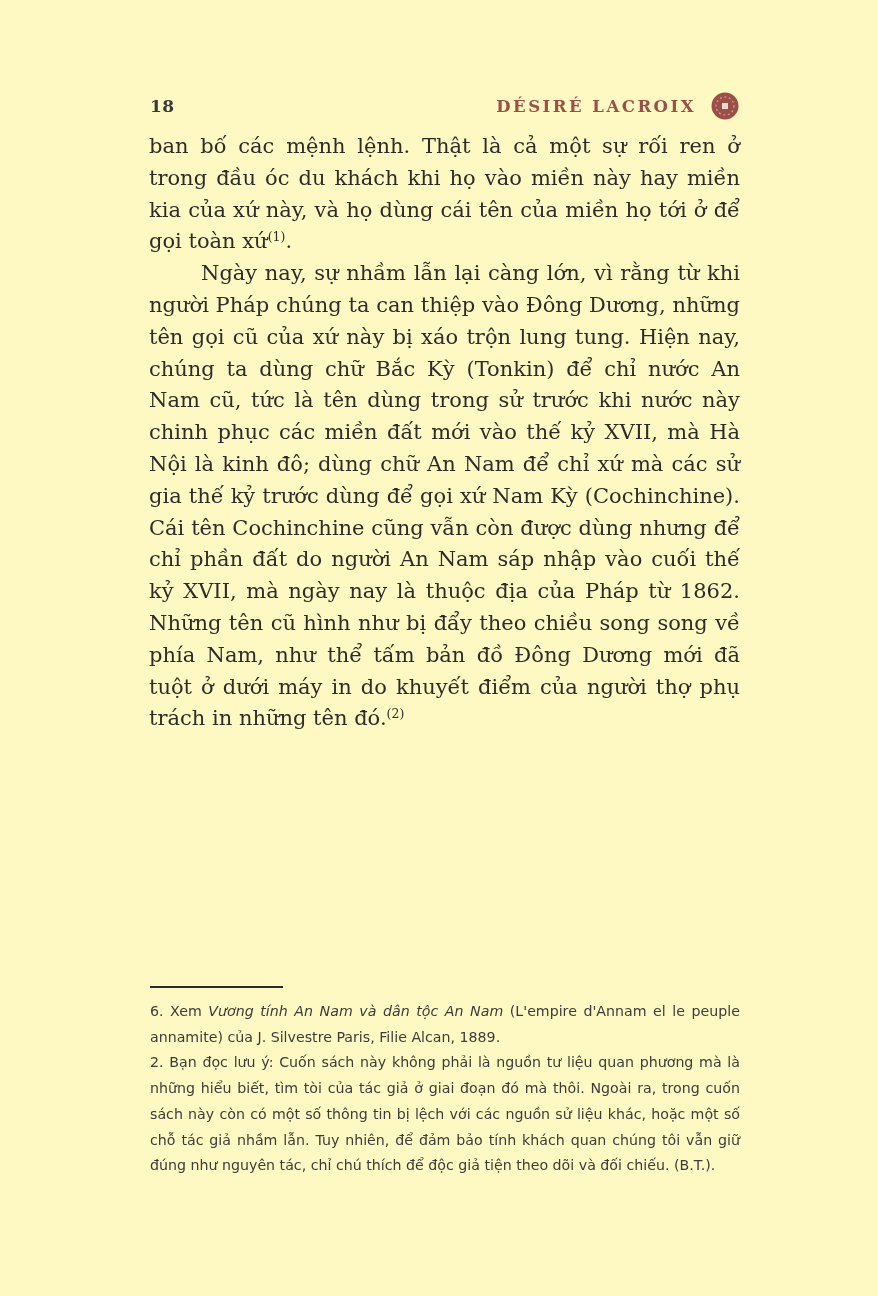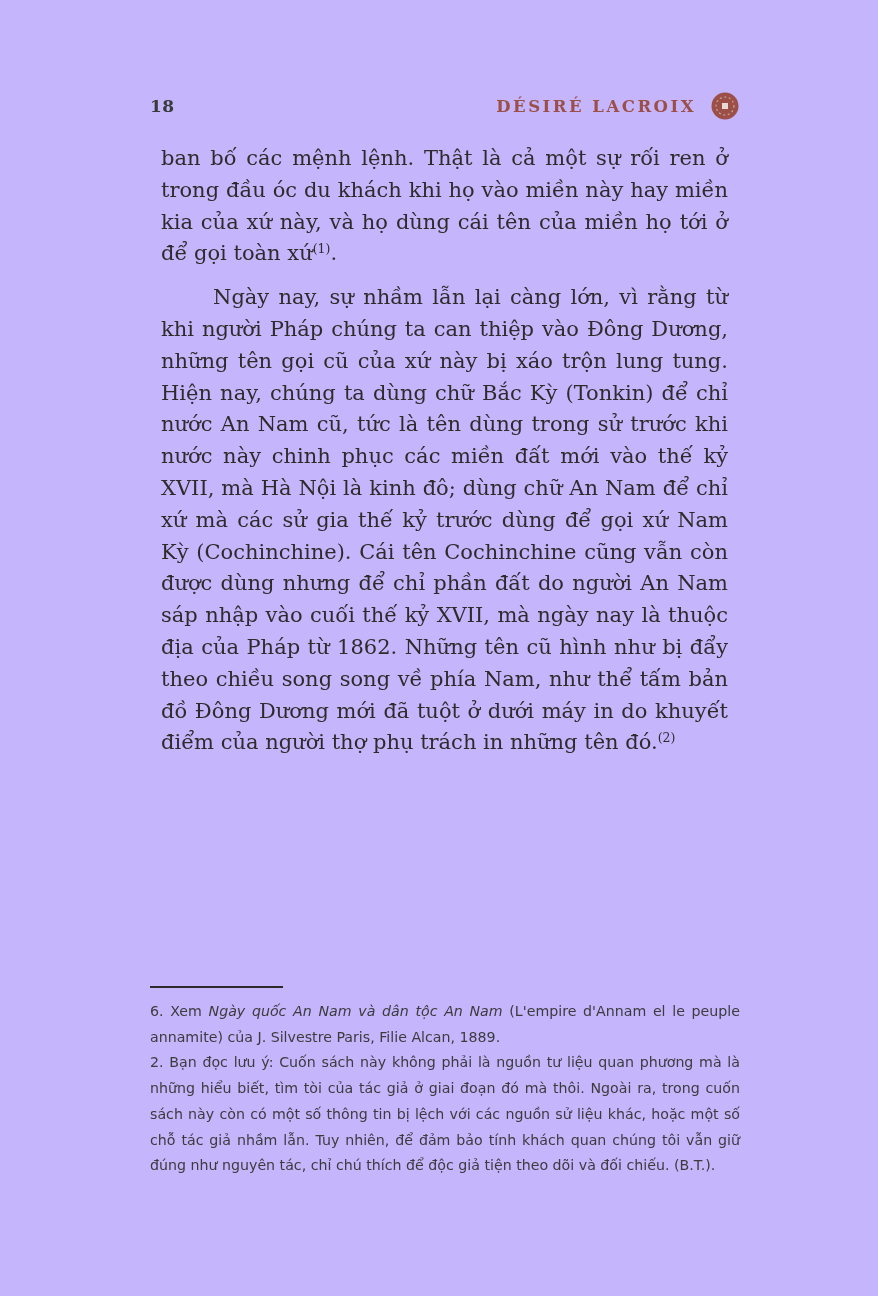--- a/index.html
+++ b/index.html
@@ -1,20 +1,20 @@
 <!DOCTYPE html>
 <html><head>
 <meta charset="utf-8">
 <style>
   html, body { margin: 0; padding: 0; background: #ffffff; }
   .page {
     position: relative;
     width: 878px;
     height: 1296px;
-    background: #c4b5fd;
+    background: #fef9c3;
     font-family: "DejaVu Serif", "Liberation Serif", serif;
     color: #2e2c2b;
     overflow: hidden;
   }
 
   
   .page-header {
     position: absolute;
     top: 90px;
     left: 150px;
@@ -47,21 +47,21 @@
   .body-text {
     position: absolute;
     top: 131px;
     left: 149px;
     width: 591px;
     font-size: 21px;
     line-height: 31.8px;
     text-align: justify;
     color: #2e2c2b;
   }
-  .para { margin: 12px; }
+  .para { margin: 0; }
   .para.indent { text-indent: 52px; }
   .fnref {
     font-size: 12.5px;
     line-height: 0;
     vertical-align: 7px;
     letter-spacing: 0;
   }
 
   
   .footnotes {
@@ -102,17 +102,17 @@
     </div>
   </header>
 
   <main class="body-text">
     <p class="para"><span>ban bố các mệnh lệnh. Thật là cả một sự rối ren ở trong đầu óc du khách khi họ vào miền này hay miền kia của xứ này, và họ dùng cái tên của miền họ tới ở để gọi toàn xứ</span><sup class="fnref">(1)</sup><span>.</span></p>
     <p class="para indent"><span>Ngày nay, sự nhầm lẫn lại càng lớn, vì rằng từ khi người Pháp chúng ta can thiệp vào Đông Dương, những tên gọi cũ của xứ này bị xáo trộn lung tung. Hiện nay, chúng ta dùng chữ Bắc Kỳ (Tonkin) để chỉ nước An Nam cũ, tức là tên dùng trong sử trước khi nước này chinh phục các miền đất mới vào thế kỷ XVII, mà Hà Nội là kinh đô; dùng chữ An Nam để chỉ xứ mà các sử gia thế kỷ trước dùng để gọi xứ Nam Kỳ (Cochinchine). Cái tên Cochinchine cũng vẫn còn được dùng nhưng để chỉ phần đất do người An Nam sáp nhập vào cuối thế kỷ XVII, mà ngày nay là thuộc địa của Pháp từ 1862. Những tên cũ hình như bị đẩy theo chiều song song về phía Nam, như thể tấm bản đồ Đông Dương mới đã tuột ở dưới máy in do khuyết điểm của người thợ phụ trách in những tên đó.</span><sup class="fnref">(2)</sup></p>
   </main>
 
   <footer class="footnotes">
     <div class="fn-rule"></div>
-    <p class="fn"><span>6. Xem </span><em>Ngày quốc An Nam và dân tộc An Nam</em><span> (L'empire d'Annam el le peuple annamite) của J. Silvestre Paris, Filie Alcan, 1889.</span></p>
+    <p class="fn"><span>6. Xem </span><em>Vương tính An Nam và dân tộc An Nam</em><span> (L'empire d'Annam el le peuple annamite) của J. Silvestre Paris, Filie Alcan, 1889.</span></p>
     <p class="fn"><span>2. Bạn đọc lưu ý: Cuốn sách này không phải là nguồn tư liệu quan phương mà là những hiểu biết, tìm tòi của tác giả ở giai đoạn đó mà thôi. Ngoài ra, trong cuốn sách này còn có một số thông tin bị lệch với các nguồn sử liệu khác, hoặc một số chỗ tác giả nhầm lẫn. Tuy nhiên, để đảm bảo tính khách quan chúng tôi vẫn giữ đúng như nguyên tác, chỉ chú thích để độc giả tiện theo dõi và đối chiếu. (B.T.).</span></p>
   </footer>
 
 </div>
 
 </body></html>

